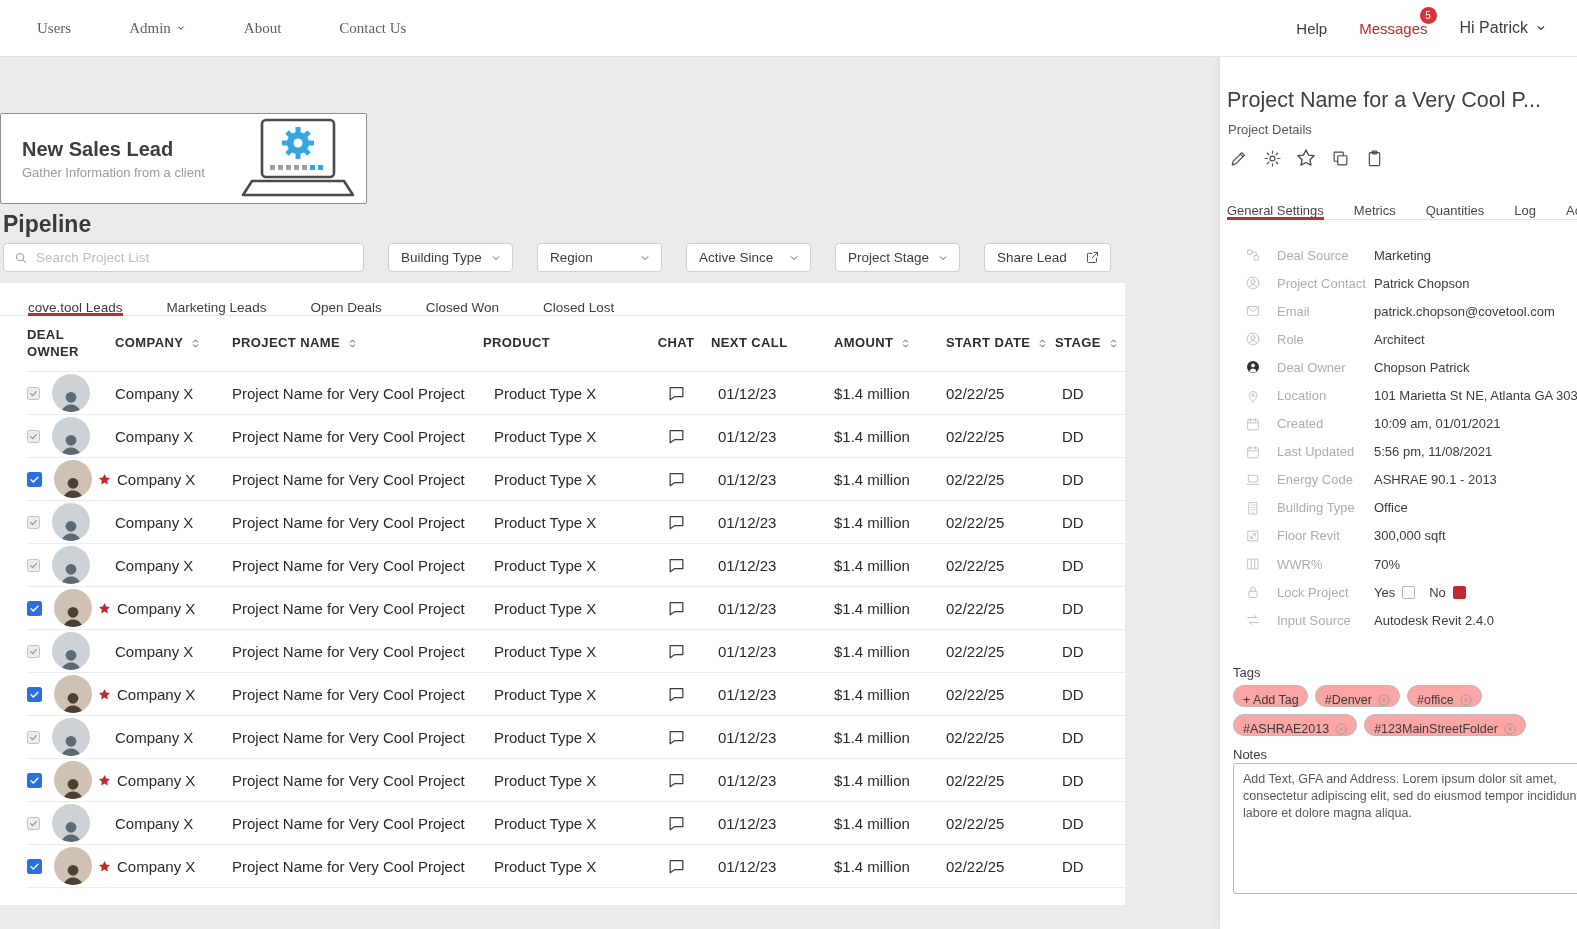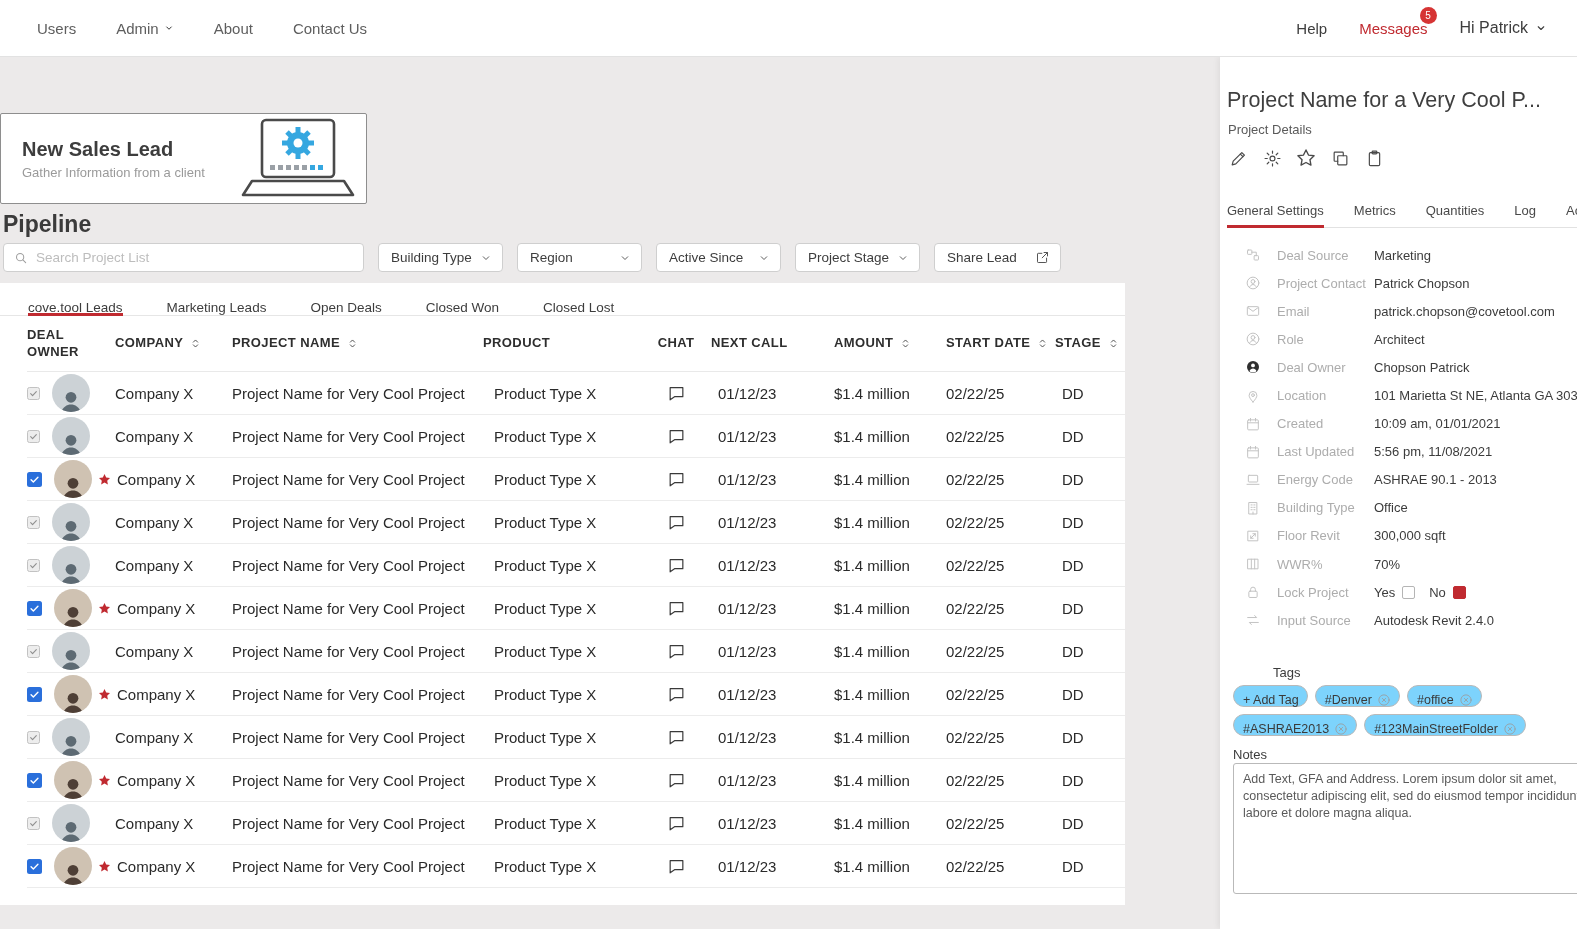--- a/index.html
+++ b/index.html
@@ -6,40 +6,40 @@
   html,body { width:1577px; height:929px; }
   body { font-family:"Liberation Sans", sans-serif; background:#eceaea; position:relative; overflow:hidden; color:#333;
          --accent:#c02a30; --sel-blue:#2a6fdb; }
   button { font-family:inherit; background:none; border:none; cursor:pointer; }
   .icon { display:inline-flex; align-items:center; justify-content:center; }
   svg { display:block; }
 
   
   .topbar { position:absolute; top:0; left:0; width:100%; height:57px; background:#fff; border-bottom:1px solid #e2e2e2;
             display:flex; align-items:center; justify-content:space-between; padding:0 30px 0 37px; z-index:5; }
-  .nav-left { display:flex; gap:40px; align-items:flex-start; }
+  .nav-left { display:flex; gap:58px; align-items:flex-start;font-family:Liberation Serif, serif; }
   .nav-item { font-size:15px; color:#5e5e5e; cursor:pointer; display:flex; align-items:center; gap:5px; }
   .nav-right { display:flex; align-items:center; gap:32px; }
   .help-link { font-size:15px; color:#3d3d3d; cursor:pointer; }
   .messages-link { position:relative; font-size:15px; color:var(--accent); cursor:pointer; }
   .msg-badge { position:absolute; top:-13px; right:-9px; background:#d63434; color:#fff; font-size:10px; width:17px; height:17px;
                border-radius:50%; display:flex; align-items:center; justify-content:center; }
   .user-menu { font-size:16px; color:#3d3d3d; display:flex; gap:7px; align-items:center; cursor:pointer; }
 
   
   .content { position:absolute; top:57px; left:0; width:1146px; height:872px; }
 
   .lead-card { position:absolute; top:56px; left:0; width:367px; height:91px; background:#fff; border:1px solid #8e8e8e;
                border-radius:2px; display:flex; align-items:center; justify-content:space-between; padding:0 8px 0 21px; cursor:pointer; }
   .lead-title { font-size:20px; font-weight:bold; color:#3d3d3d; }
   .lead-sub { font-size:13px; color:#9a9a9a; margin-top:4px; }
 
   .pipeline-title { position:absolute; top:154px; left:3px; font-size:23px; color:#3b3b3b; }
 
-  .filter-row { position:absolute; top:186px; left:3px; width:1122px; display:flex; align-items:center; gap:14px; }
+  .filter-row { position:absolute; top:186px; left:3px; width:1122px; display:flex; align-items:center; gap:24px; }
   .search-box { width:361px; height:29px; background:#fff; border:1px solid #cfcfcf; border-radius:4px; display:flex;
                 align-items:center; padding:0 10px; gap:8px; color:#9f9f9f; }
   .search-box input { border:none; outline:none; flex:1; font-size:13.5px; color:#444; font-family:inherit; background:transparent; }
   .search-box input::placeholder { color:#bdbdbd; }
   .dropdown, .share-btn { height:29px; background:#fff; border:1px solid #cfcfcf; border-radius:4px; display:flex; align-items:center;
               justify-content:space-between; padding:0 10px 0 12px; font-size:13.5px; color:#3d3d3d; width:125px; }
   .share-btn { width:127px; color:#3d3d3d; }
   .dropdown .icon, .share-btn .icon { color:#555; }
 
   .table-card { position:absolute; top:226px; left:0; width:1125px; height:622px; background:#fff; }
@@ -73,37 +73,37 @@
   
   .panel { position:absolute; top:57px; right:0; width:357px; height:872px; background:#fff; box-shadow:-2px 0 6px rgba(0,0,0,0.06); }
   .panel-title { position:absolute; top:31px; left:7px; width:358px; font-size:21.5px; color:#3f3f3f; white-space:nowrap; overflow:hidden; }
   .back-btn { position:absolute; top:29px; left:371px; width:33px; height:33px; border-radius:50%; background:var(--accent);
               color:#fff; display:flex; align-items:center; justify-content:center; }
   .panel-sub { position:absolute; top:65px; left:8px; font-size:13px; color:#5a5a5a; }
   .panel-icons { position:absolute; top:88px; left:5px; display:flex; gap:8px; }
   .pib { width:26px; height:26px; display:flex; align-items:center; justify-content:center; color:#4a4a4a; cursor:pointer; }
   .trash-btn { position:absolute; top:88px; left:372px; width:26px; height:26px; display:flex; align-items:center; justify-content:center; color:#3f3f3f; }
   .panel-tabs { position:absolute; top:146px; left:7px; width:378px; display:flex; gap:30px; border-bottom:1px solid #e2e2e2; }
-  .ptab { font-size:13px; color:#494949; padding-bottom:9px; cursor:pointer; position:relative; white-space:nowrap; }
+  .ptab { font-size:13px; color:#494949; padding-bottom:1px; cursor:pointer; position:relative; white-space:nowrap; }
   .ptab.active::after { content:''; position:absolute; left:0; right:0; bottom:-1px; height:3px; background:var(--accent); }
 
   .fields { position:absolute; top:184px; left:7px; width:400px; }
   .field { display:flex; align-items:center; height:28.1px; }
   .f-icon { width:18px; color:#c3c3c3; margin-left:17px; flex:0 0 auto; }
   .f-icon.dark { color:#2f2f2f; }
   .f-label { width:97px; margin-left:15px; font-size:13px; color:#adadad; flex:0 0 auto; }
   .f-value { font-size:13px; color:#3c3c3c; }
   .lock-val { display:flex; align-items:center; gap:7px; font-size:13px; color:#3c3c3c; }
   .lock-cb { width:13px; height:13px; border:1px solid #b5b5b5; border-radius:2px; background:#fff; cursor:pointer; }
   .lock-cb.no { background:var(--accent); border-color:var(--accent); }
 
-  .tags-label { position:absolute; top:608px; left:13px; font-size:13px; color:#3c3c3c;margin-left:40px; }
+  .tags-label { position:absolute; top:608px; left:13px; font-size:13px; color:#3c3c3c; }
   .tags { position:absolute; top:628px; left:13px; width:368px; display:flex; flex-wrap:wrap; gap:7px; }
   .chip { height:22px; border:1px solid #b9b9b9; border-radius:11px; display:flex; align-items:center; gap:5px;
-          padding:8px 8px 0 9px; font-size:12.5px; color:#3a3a3a; background:#7dd3fc; }
+          padding:8px 8px 0 9px; font-size:12.5px; color:#3a3a3a; background:#fca5a5; }
   .chip .x { color:#9a9a9a; }
   .notes-label { position:absolute; top:690px; left:13px; font-size:13px; color:#3c3c3c; }
   .notes-box { position:absolute; top:706px; left:13px; width:376px; height:131px; border:1px solid #b9b9b9; border-radius:3px;
                padding:7px 9px; font-size:12.5px; color:#5a5a5a; line-height:1.35; font-family:inherit; resize:none; outline:none; }
 </style>
 </head>
 <body style="--accent: #c02a30; --sel-blue: #2a6fdb;">
 
 <header class="topbar">
   <nav class="nav-left" id="nav-left">

